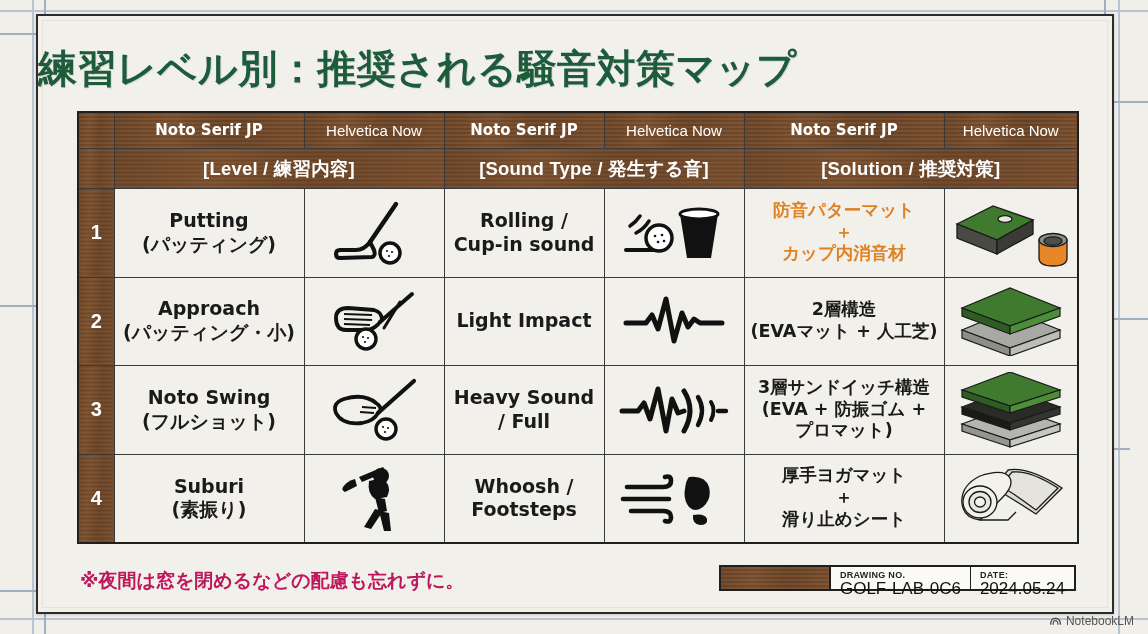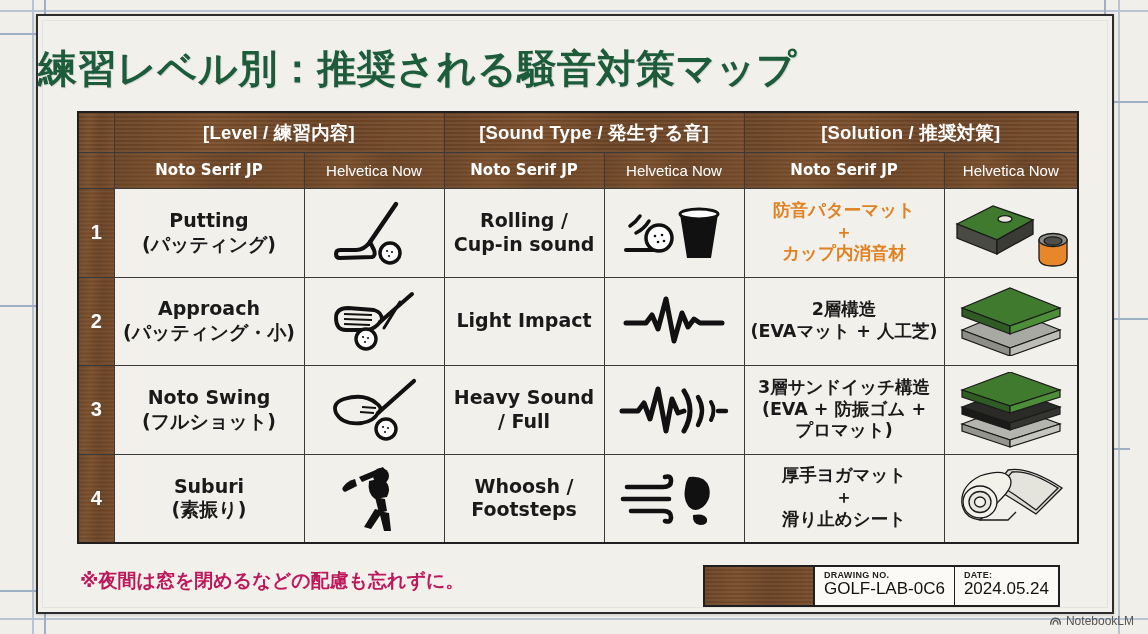--- a/index.html
+++ b/index.html
@@ -115,26 +115,26 @@
   .note {
     position: absolute;
     left: 42px; top: 552px;
     font-size: 19px;
     font-weight: bold;
     color: #be185d;
     font-family: "DejaVu Sans", "Liberation Sans", sans-serif;
   }
   .stamp {
     position: absolute;
-    right: 52px; top: 549px;
+    right: 36px; top: 549px;
     display: flex;
     align-items: stretch;
     border: 2px solid #1f1f1f;
     background: #fbfaf7;
-    height: 42px;
+    height: 26px;
   }
   .stamp .swatch {
     width: 110px;
     border-right: 2px solid #1f1f1f;
   }
   .stamp .fld {
     padding: 3px 9px 0 9px;
     text-align: left;
     border-right: 1px solid #1f1f1f;
   }
@@ -179,32 +179,32 @@
           <col style="width:190px">
           <col style="width:140px">
         <col style="width:160px">
           <col style="width:140px">
         <col style="width:200px">
           <col style="width:134px">
       </colgroup>
       <thead>
         <tr>
           <td class="wood"></td>
-          <td class="wood grp-head" colspan="2">[Level / 練習内容]</td>
-          <td class="wood grp-head" colspan="2">[Sound Type / 発生する音]</td>
-          <td class="wood grp-head" colspan="2">[Solution / 推奨対策]</td>
-        </tr>
-        <tr>
-          <td class="wood"></td>
           <td class="wood sub-head serif">Noto Serif JP</td>
           <td class="wood sub-head sans">Helvetica Now</td>
           <td class="wood sub-head serif">Noto Serif JP</td>
           <td class="wood sub-head sans">Helvetica Now</td>
           <td class="wood sub-head serif">Noto Serif JP</td>
           <td class="wood sub-head sans">Helvetica Now</td>
+        </tr>
+        <tr>
+          <td class="wood"></td>
+          <td class="wood grp-head" colspan="2">[Level / 練習内容]</td>
+          <td class="wood grp-head" colspan="2">[Sound Type / 発生する音]</td>
+          <td class="wood grp-head" colspan="2">[Solution / 推奨対策]</td>
         </tr>
       </thead>
       <tbody>
 
         <tr class="r1">
           <td class="wood lvl-cell">1</td>
           <td class="txt-cell">
             <div>Putting</div>
             <div>(パッティング)</div>
           </td>

